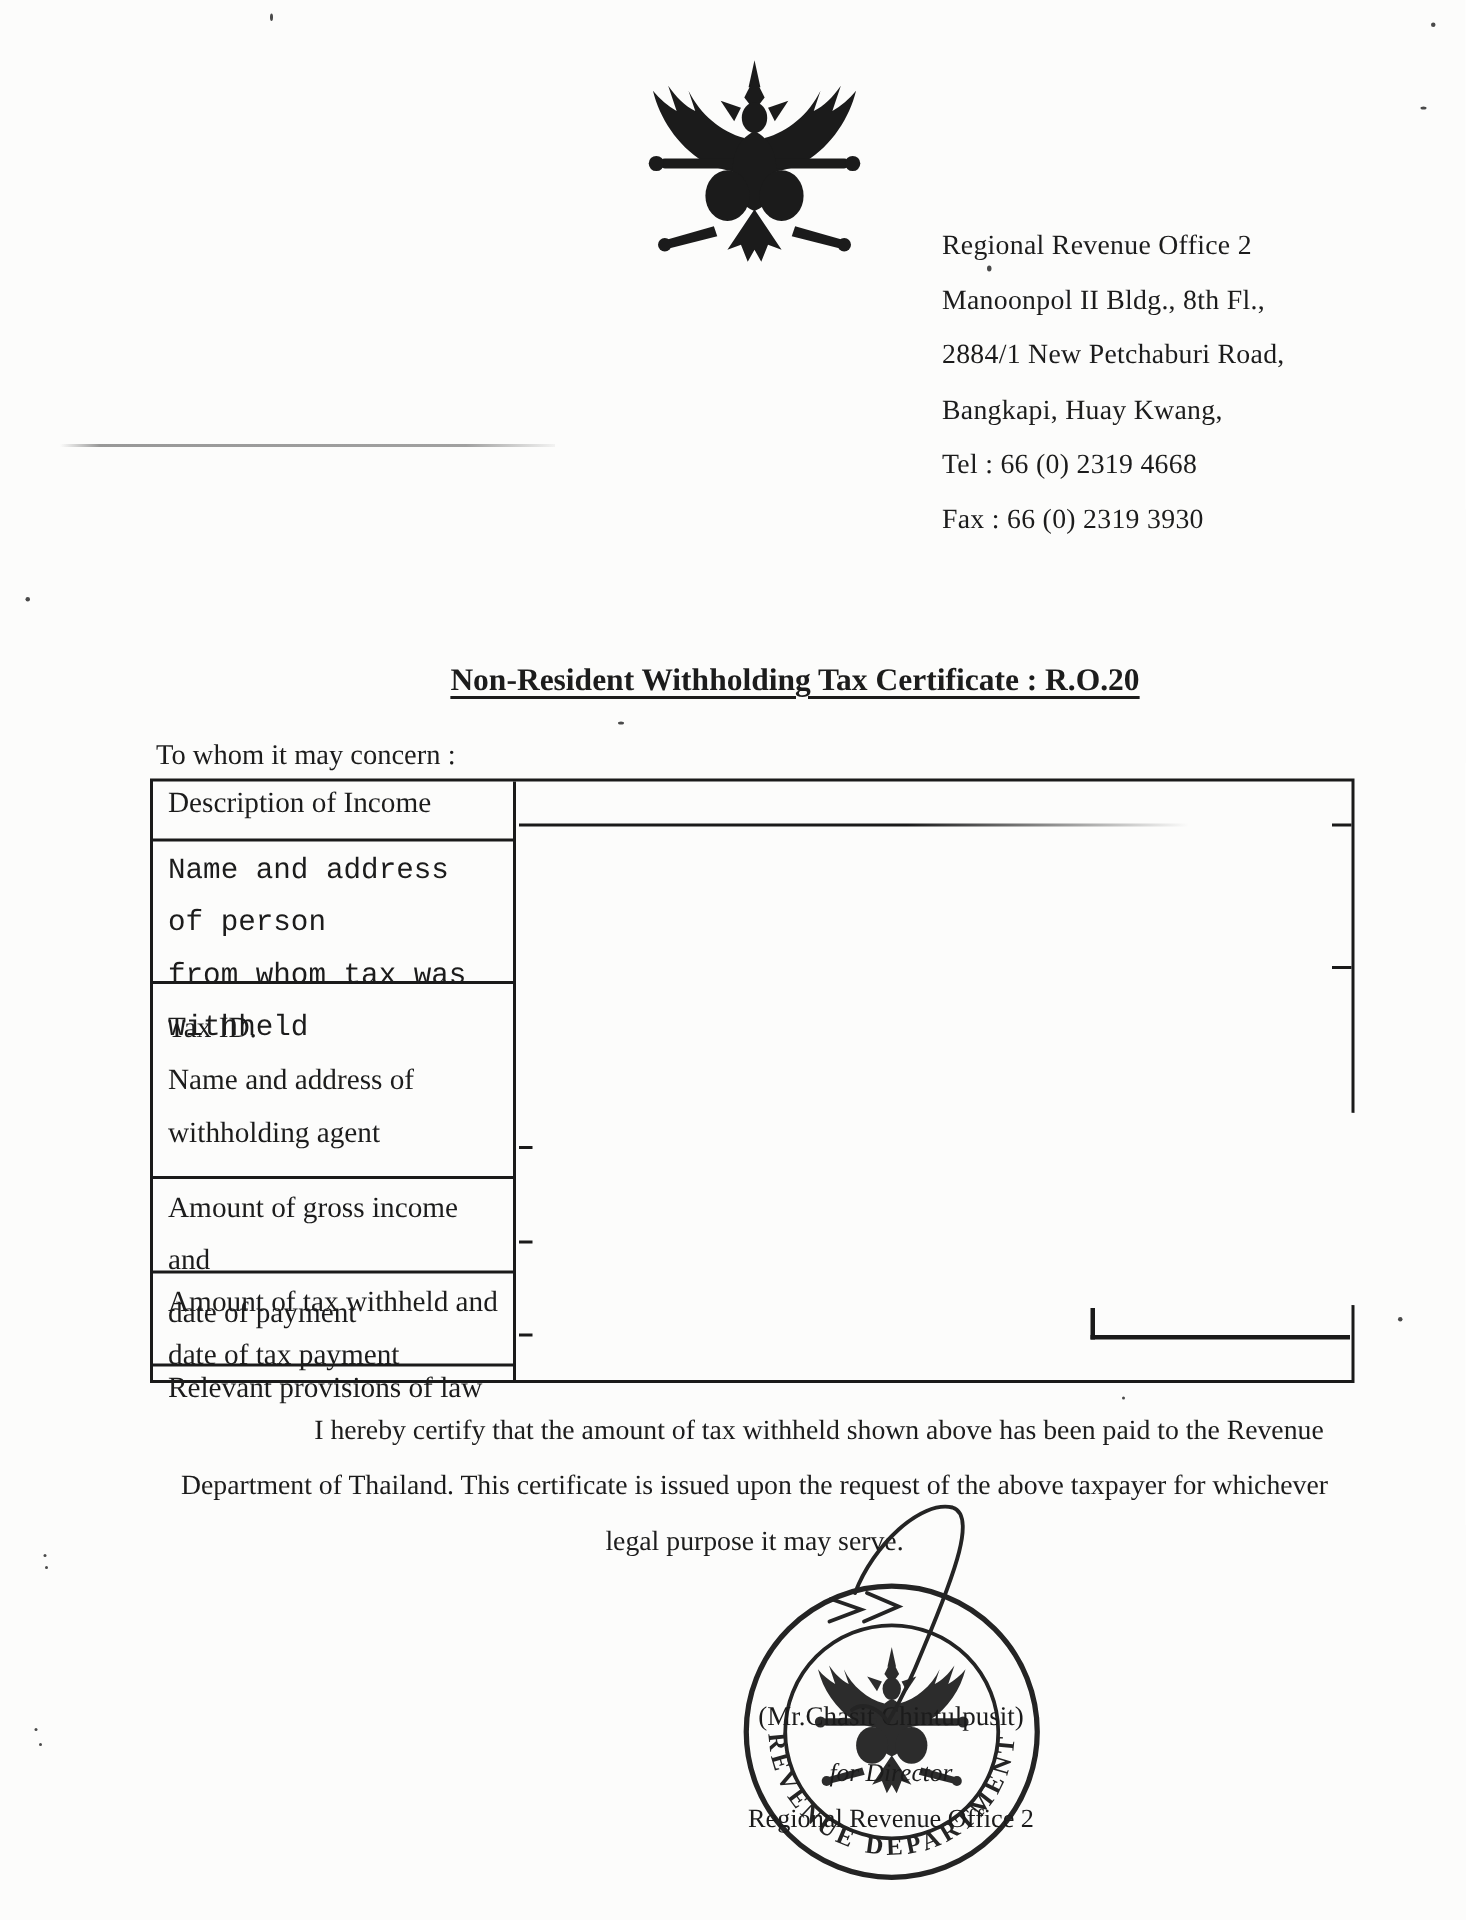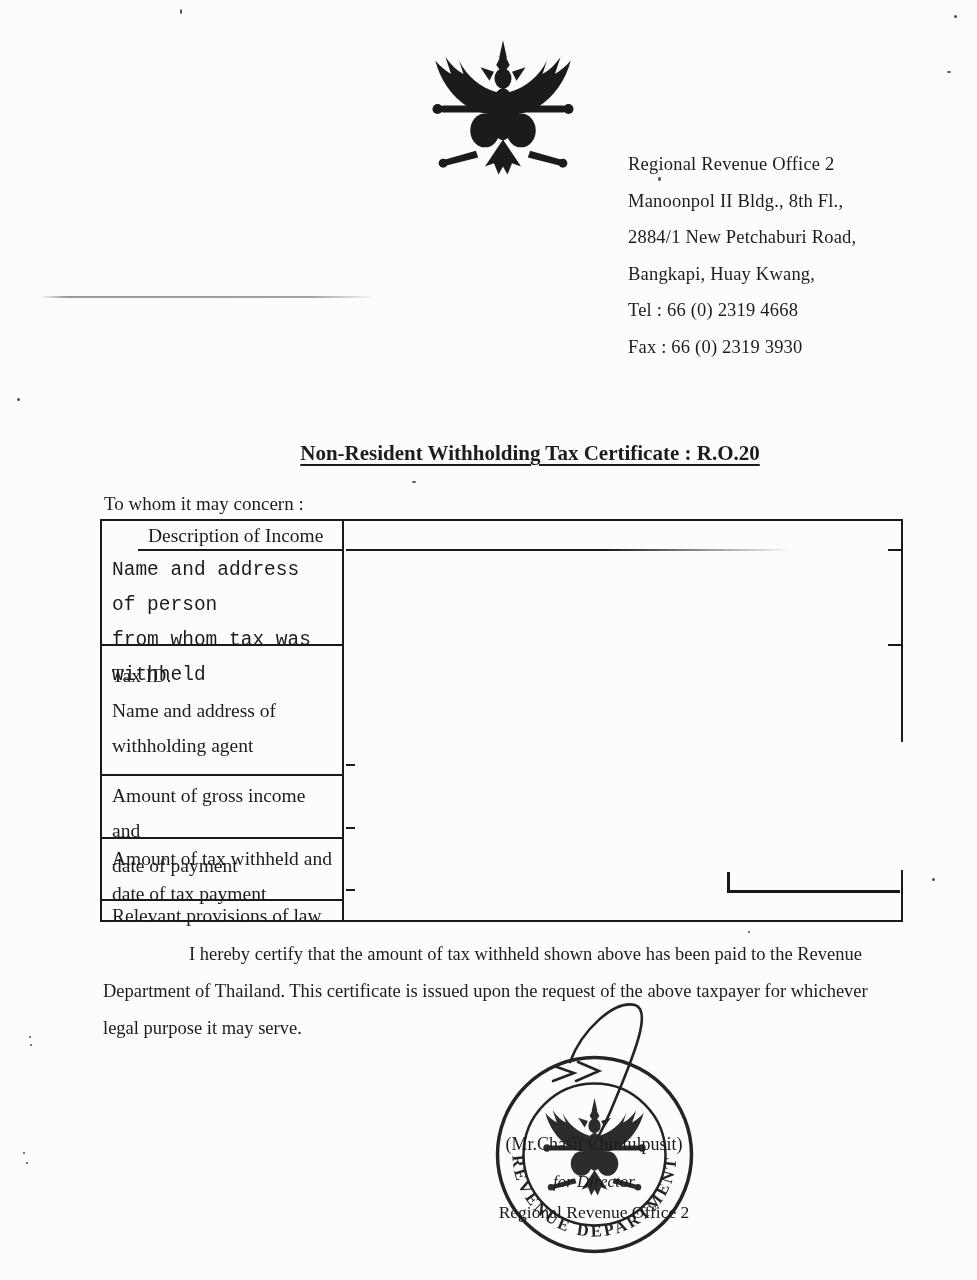--- a/index.html
+++ b/index.html
@@ -23,42 +23,42 @@
   .doc-title span { text-decoration:underline; text-decoration-thickness:2px; text-underline-offset:4px; }
   
   .salutation { position:absolute; left:104px; top:493px; font-size:19px; }
   
   .cert-table {
     position:absolute; left:100px; top:519px; width:803px; height:403px;
     border:2.5px solid #1a1a1a; box-sizing:border-box;
   }
   .label-col { position:absolute; left:0; top:0; width:242px; height:100%; border-right:2.5px solid #1a1a1a; box-sizing:border-box; }
   .lcell { box-sizing:border-box; padding:2px 10px 0; font-size:19.5px; line-height:35px; border-bottom:2.5px solid #1a1a1a; }
-  .lcell.r1 { height:30px; line-height:26px;margin-left:36px; }
+  .lcell.r1 { height:40px; line-height:26px; }
   .lcell.r2 { height:95px;font-family:Liberation Mono, monospace; }
   .lcell.r3 { height:120px;margin-top:10px; }
   .lcell.r4 { height:63px; }
   .lcell.r5 { height:62px; }
   .lcell.r6 { height:29px; border-bottom:none; line-height:26px; }
   .value-col { position:absolute; left:244.5px; top:0; right:0; height:100%; }
   
   .fade-line {
     position:absolute; left:244px; top:27.5px; width:470px; height:2.5px;
     background:linear-gradient(to right,#1a1a1a 0%,#1a1a1a 55%,rgba(26,26,26,0) 95%);
   }
   .tick { position:absolute; background:#1a1a1a; height:2.5px; }
   .tick.right { right:0; width:13px; }
   .tick.mid { left:244px; width:9px; }
   .corner-artifact-v { position:absolute; left:624.5px; top:350.5px; width:3px; height:21px; background:#1a1a1a; }
   .corner-artifact-h { position:absolute; left:624.5px; top:369px; width:173px; height:3px; background:#1a1a1a; }
   .border-patch { position:absolute; left:894px; top:742px; width:18px; height:128px; background:#fcfcfb; transform:rotate(2deg); }
   
   .certify {
     position:absolute; left:103px; top:936px; width:800px;
-    font-size:18.5px; line-height:37px; text-indent:86px;
+    font-size:18.5px; line-height:37px; text-indent:86px;text-align:center;
   }
   
   .seal { position:absolute; left:492px; top:1052px; width:205px; height:205px; }
   .stamp-text { position:absolute; left:414px; width:360px; text-align:center; z-index:5; color:#1b1b1b; }
   .signer-name   { top:1134px; font-size:18px; }
   .signer-title  { top:1172px; font-size:17px;font-style:italic; }
   .signer-office { top:1202px; font-size:17.5px; }
   .signature-overlay { position:absolute; left:0; top:0; width:977px; height:1280px; z-index:6; pointer-events:none; }
   
   .faint-line {

